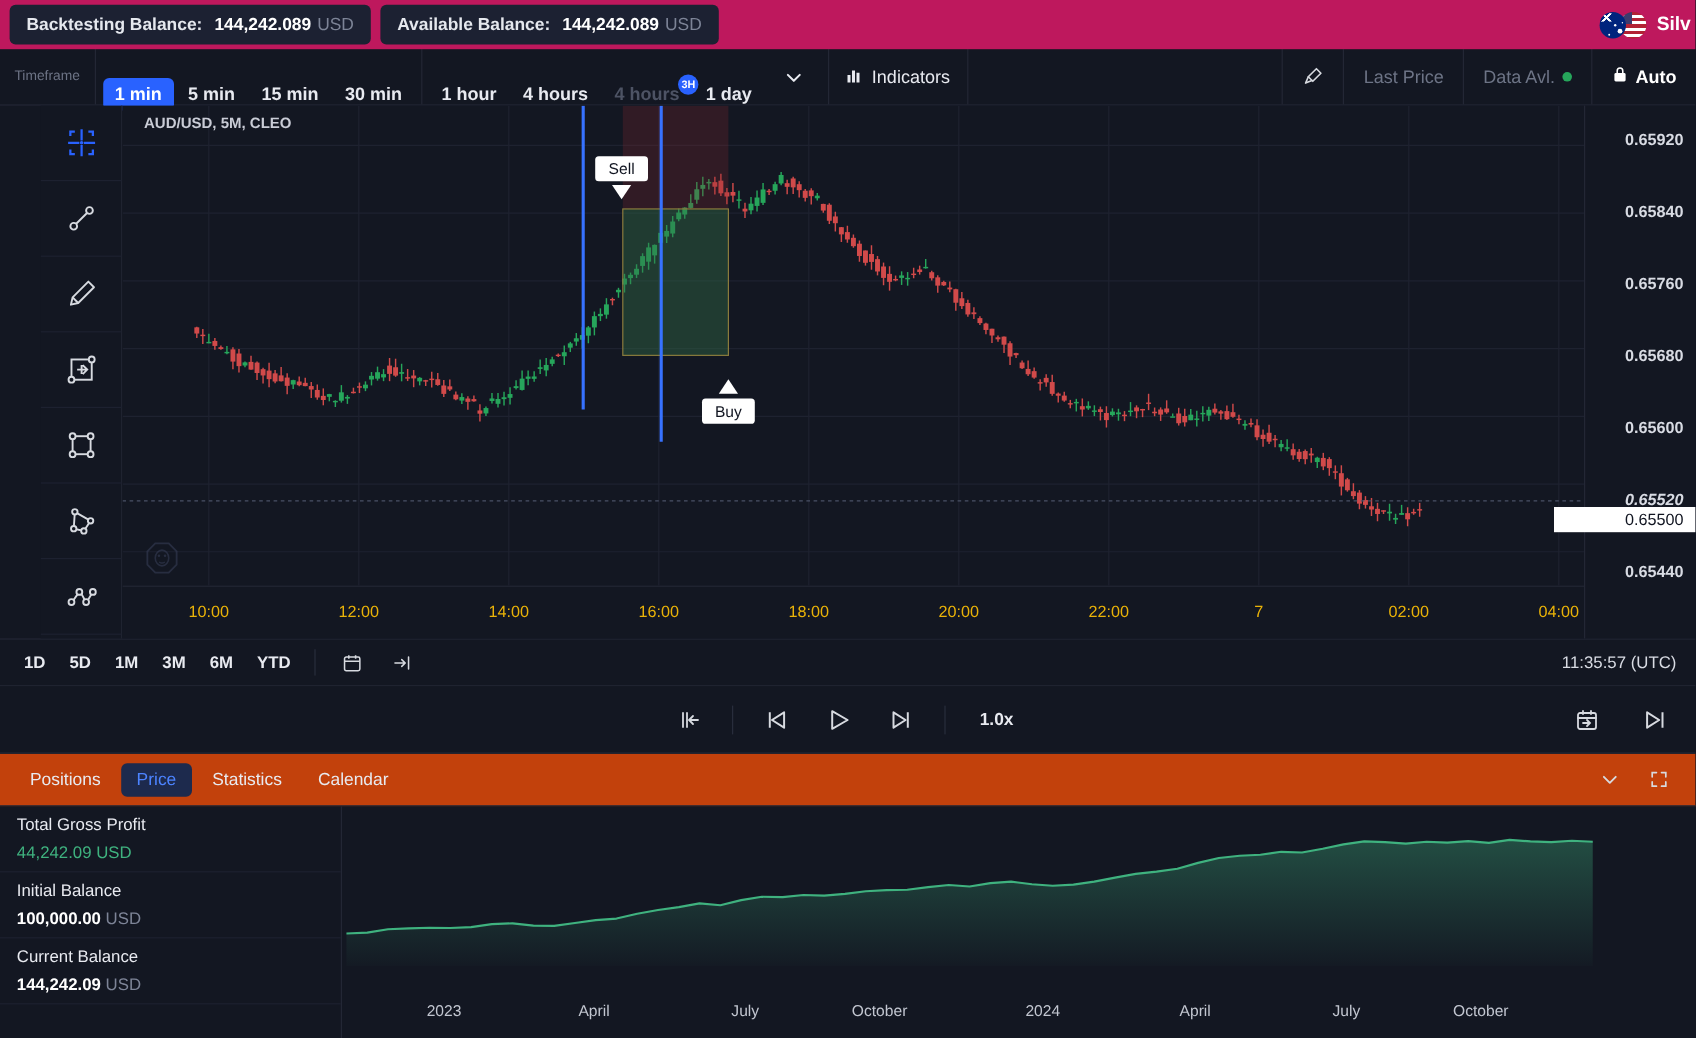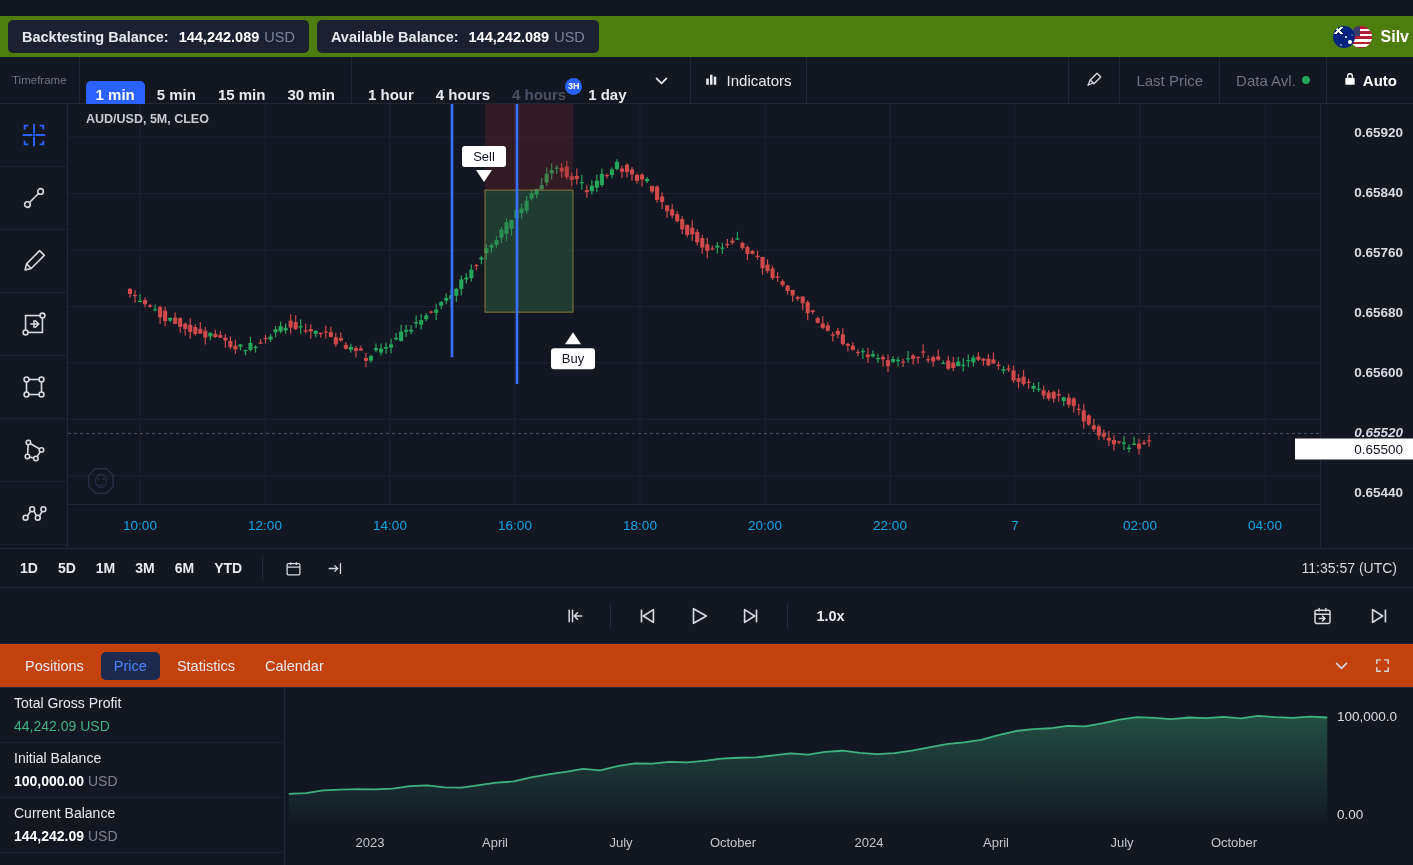--- a/index.html
+++ b/index.html
@@ -8,25 +8,24 @@
     background: #131722;
     font-family: "Liberation Sans", sans-serif;
     color: #d7dae0;
     overflow: hidden;
   }
   .app { width: 1413px; height: 865px; display: flex; flex-direction: column; position: relative; }
 
   
   .topbar {
     height: 41px; flex: 0 0 41px;
-    background: #4d7c0f;
+    background: #be185d;
     display: flex; align-items: center;
     padding: 0 8px; gap: 8px;
     position: relative;
-    margin-top: 16px;
   }
   .balance-chip {
     background: #1c2132;
     border-radius: 5px;
     height: 33px;
     display: flex; align-items: center; gap: 10px;
     padding: 0 14px;
     font-size: 14.5px;
   }
   .balance-chip .lbl { color: #e5e8ee; font-weight: 600; }
@@ -94,21 +93,21 @@
   .tf-spacer { flex: 1; }
   .tf-right { display: flex; align-items: stretch; }
   .tf-right > div {
     display: flex; align-items: center; gap: 6px; padding: 0 16px;
     font-size: 15px; color: #6d7486; border-left: 1px solid #232735; cursor: pointer;
   }
   .tf-right .auto { color: #ffffff; font-weight: 600; }
   .green-dot { width: 8px; height: 8px; border-radius: 50%; background: #26a65b; }
 
   
-  .chart-row { flex: 0 0 444px; display: flex; position: relative; }
+  .chart-row { flex: 0 0 444px; display: flex; position: relative; padding-left: 34px; }
   .drawtools {
     width: 68px; flex: 0 0 68px; background: #131722;
     border-right: 1px solid #232735;
     display: flex; flex-direction: column; align-items: center;
   }
   .dtool {
     width: 100%; height: 63px; display: flex; align-items: center; justify-content: center;
     border-bottom: 1px solid #1d2130; cursor: pointer;
   }
   .dtool svg { display: block; }
@@ -133,21 +132,21 @@
     position: absolute; left: -26px; right: 0; height: 21px;
     background: #ffffff; color: #101420; font-size: 13.5px;
     display: flex; align-items: center; justify-content: flex-end;
     padding-right: 10px; transform: translateY(-50%); z-index: 6;
   }
   .time-axis {
     position: absolute; left: 68px; right: 93px; bottom: 0; height: 44px;
     background: #131722; border-top: 1px solid #232735;
   }
   .time-tick {
-    position: absolute; top: 13px; font-size: 13.5px; color: #0ea5e9;
+    position: absolute; top: 13px; font-size: 13.5px; color: #eab308;
     transform: translateX(-50%); white-space: nowrap;
   }
 
   
   .rangebar {
     height: 40px; flex: 0 0 40px; background: #131722;
     border-top: 1px solid #232735; border-bottom: 1px solid #232735;
     display: flex; align-items: center; padding: 0 12px; gap: 4px;
   }
   .range-btn {
@@ -951,24 +950,20 @@
       <svg id="equity-svg" width="1128" height="180" viewBox="0 0 1128 180" preserveAspectRatio="none" style="position:absolute;left:0;top:0;width:1046px;height:133px;">
           <defs>
             <linearGradient id="eqgrad" x1="0" y1="0" x2="0" y2="1">
               <stop offset="0%" stop-color="#3fb27f" stop-opacity="0.35"></stop>
               <stop offset="100%" stop-color="#3fb27f" stop-opacity="0.02"></stop>
             </linearGradient>
           </defs>
           <path d="M4.0,143.3 L22.7,142.3 L41.3,138.6 L60.0,137.5 L78.7,136.9 L97.3,137.1 L116.0,136.1 L134.7,132.7 L153.3,131.9 L172.0,134.4 L190.7,134.8 L209.3,131.5 L228.0,128.2 L246.7,126.5 L265.3,121.1 L284.0,116.9 L302.7,113.6 L321.3,109.4 L340.0,111.5 L358.7,105.7 L377.3,101.9 L396.0,102.4 L414.7,99.9 L433.3,100.7 L452.0,98.6 L470.7,95.7 L489.3,94.4 L508.0,94.0 L526.7,91.1 L545.3,88.6 L564.0,90.3 L582.7,86.5 L601.3,84.9 L620.0,87.8 L638.7,89.5 L657.3,88.2 L676.0,84.9 L694.7,80.3 L713.3,76.1 L732.0,73.6 L750.7,70.3 L769.3,63.7 L788.0,58.2 L806.7,55.7 L825.3,54.5 L844.0,51.2 L862.7,52.0 L881.3,47.8 L900.0,42.8 L918.7,39.5 L937.3,40.3 L956.0,42.0 L974.7,39.9 L993.3,40.8 L1012.0,39.1 L1030.7,41.2 L1049.3,37.8 L1068.0,39.5 L1086.7,40.3 L1105.3,38.7 L1124.0,39.9 L1124.0,180 L4.0,180 Z" fill="url(#eqgrad)"></path>
           <path d="M4.0,143.3 L22.7,142.3 L41.3,138.6 L60.0,137.5 L78.7,136.9 L97.3,137.1 L116.0,136.1 L134.7,132.7 L153.3,131.9 L172.0,134.4 L190.7,134.8 L209.3,131.5 L228.0,128.2 L246.7,126.5 L265.3,121.1 L284.0,116.9 L302.7,113.6 L321.3,109.4 L340.0,111.5 L358.7,105.7 L377.3,101.9 L396.0,102.4 L414.7,99.9 L433.3,100.7 L452.0,98.6 L470.7,95.7 L489.3,94.4 L508.0,94.0 L526.7,91.1 L545.3,88.6 L564.0,90.3 L582.7,86.5 L601.3,84.9 L620.0,87.8 L638.7,89.5 L657.3,88.2 L676.0,84.9 L694.7,80.3 L713.3,76.1 L732.0,73.6 L750.7,70.3 L769.3,63.7 L788.0,58.2 L806.7,55.7 L825.3,54.5 L844.0,51.2 L862.7,52.0 L881.3,47.8 L900.0,42.8 L918.7,39.5 L937.3,40.3 L956.0,42.0 L974.7,39.9 L993.3,40.8 L1012.0,39.1 L1030.7,41.2 L1049.3,37.8 L1068.0,39.5 L1086.7,40.3 L1105.3,38.7 L1124.0,39.9 " fill="none" stroke="#3fb27f" stroke-width="1.8" stroke-linejoin="round" vector-effect="non-scaling-stroke"></path>
         </svg>
-      <div class="equity-axis">
-          <div class="equity-tick" style="top: 28px;">100,000.0</div>
-          <div class="equity-tick" style="top: 126px;">0.00</div>
-        </div>
       <div class="equity-xaxis">
           <div class="equity-xtick" style="left: 85px;">2023</div>
           <div class="equity-xtick" style="left: 210px;">April</div>
           <div class="equity-xtick" style="left: 336px;">July</div>
           <div class="equity-xtick" style="left: 448px;">October</div>
           <div class="equity-xtick" style="left: 584px;">2024</div>
           <div class="equity-xtick" style="left: 711px;">April</div>
           <div class="equity-xtick" style="left: 837px;">July</div>
           <div class="equity-xtick" style="left: 949px;">October</div>
         </div>

